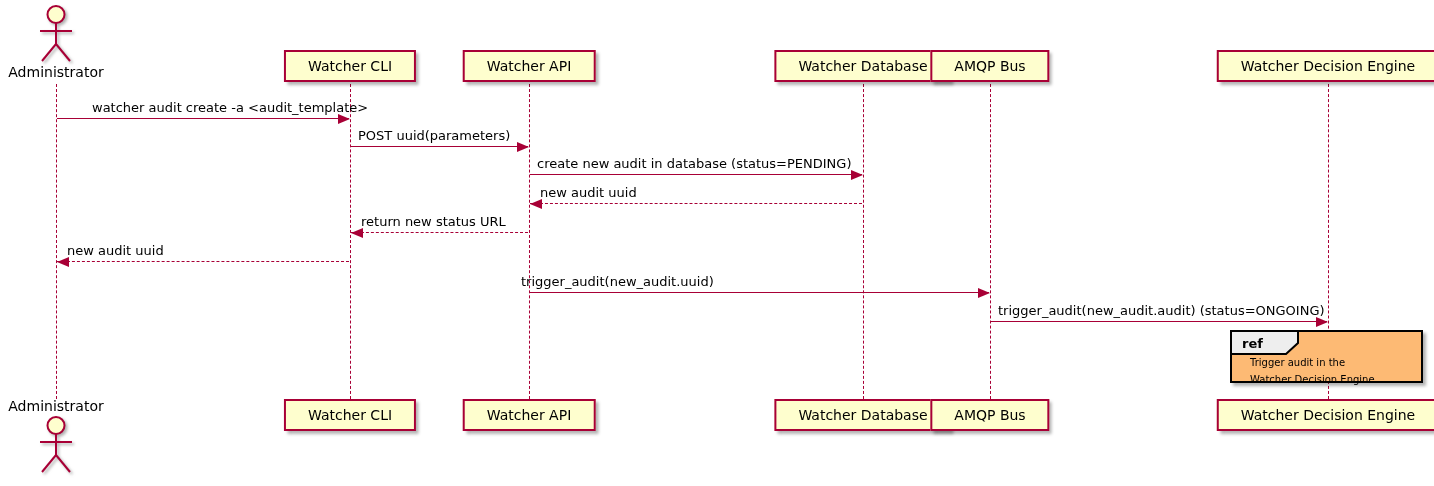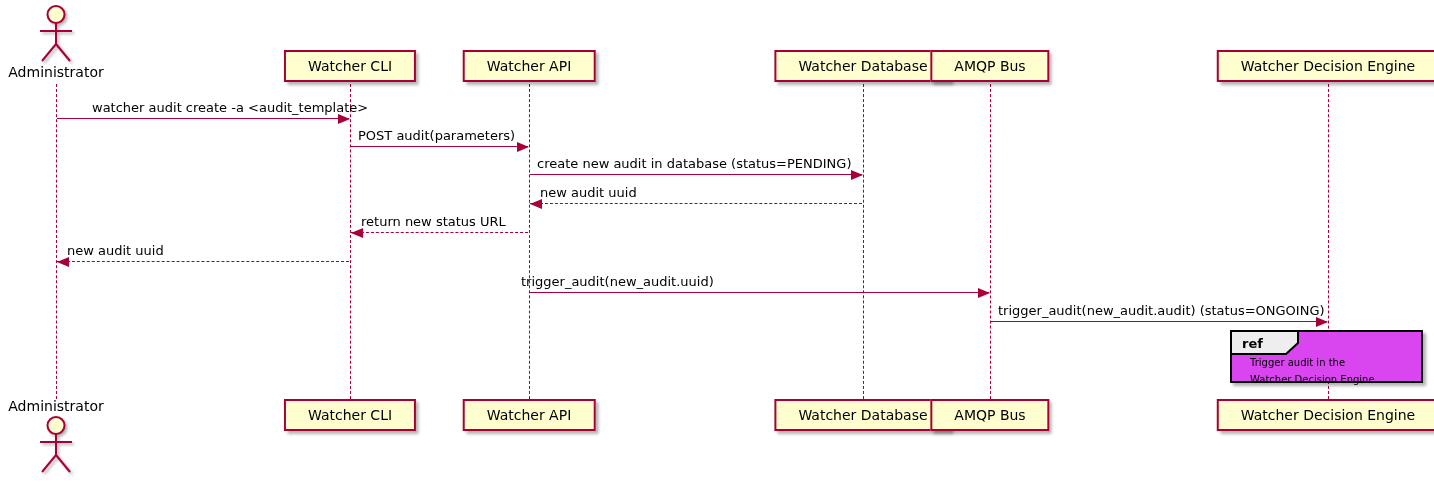--- a/index.html
+++ b/index.html
@@ -22,21 +22,21 @@
   .msg-line.dashed{border-top:1.5px dashed #A80036;}
   .arrowhead{position:absolute;width:0;height:0;
     border-top:5px solid transparent;border-bottom:5px solid transparent;}
   .arrowhead.right{border-left:12px solid #A80036;}
   .arrowhead.left{border-right:12px solid #A80036;}
   .msg-label{position:absolute;font-size:13px;color:#000;white-space:nowrap;}
   .actor-label{position:absolute;transform:translateX(-50%);font-size:14px;color:#000;white-space:nowrap;}
   .actor-figure{position:absolute;transform:translateX(-50%);
     filter:drop-shadow(2.5px 2.5px 1.5px rgba(110,110,110,0.55));}
   .ref-box{
-    position:absolute;box-sizing:border-box;background:#d946ef;
+    position:absolute;box-sizing:border-box;background:#fdba74;
     border:2px solid #000000;box-shadow:3px 3px 3px rgba(0,0,0,0.30);padding-left:32px;
   }
   .ref-tab{position:absolute;left:-2px;top:-2px;}
   .ref-tab text{font-family:"DejaVu Sans","Liberation Sans",sans-serif;font-size:13px;font-weight:bold;fill:#000;}
   .ref-body{position:absolute;left:18px;top:22px;font-size:10px;line-height:17px;color:#000;white-space:nowrap;}
 </style>
 </head>
 <body>
 
 <div class="stage">
@@ -48,21 +48,21 @@
       <div class="lifeline" style="left: 863px;"></div>
       <div class="lifeline" style="left: 990px;"></div>
       <div class="lifeline" style="left: 1328px;"></div>
     </div>
   <div id="layer-messages">
       <div class="msg-line solid" style="left: 57px; top: 118px; width: 292px;"></div>
       <div class="arrowhead right" style="top: 114px; left: 338px;"></div>
       <div class="msg-label" style="top: 100px; left: 64px; margin-left: 28px;">watcher audit create -a &lt;audit_template&gt;</div>
       <div class="msg-line solid" style="left: 351px; top: 146px; width: 177px;"></div>
       <div class="arrowhead right" style="top: 142px; left: 517px;"></div>
-      <div class="msg-label" style="top: 128px; left: 358px;">POST audit(parameters)</div>
+      <div class="msg-label" style="top: 128px; left: 358px;">POST uuid(parameters)</div>
       <div class="msg-line solid" style="left: 530px; top: 174px; width: 332px;"></div>
       <div class="arrowhead right" style="top: 170px; left: 851px;"></div>
       <div class="msg-label" style="top: 156px; left: 537px;">create new audit in database (status=PENDING)</div>
       <div class="msg-line dashed" style="left: 530px; top: 203px; width: 332px;"></div>
       <div class="arrowhead left" style="top: 199px; left: 530px;"></div>
       <div class="msg-label" style="top: 185px; left: 540px;">new audit uuid</div>
       <div class="msg-line dashed" style="left: 351px; top: 232px; width: 177px;"></div>
       <div class="arrowhead left" style="top: 228px; left: 351px;"></div>
       <div class="msg-label" style="top: 214px; left: 361px;">return new status URL</div>
       <div class="msg-line dashed" style="left: 57px; top: 261px; width: 292px;"></div>

